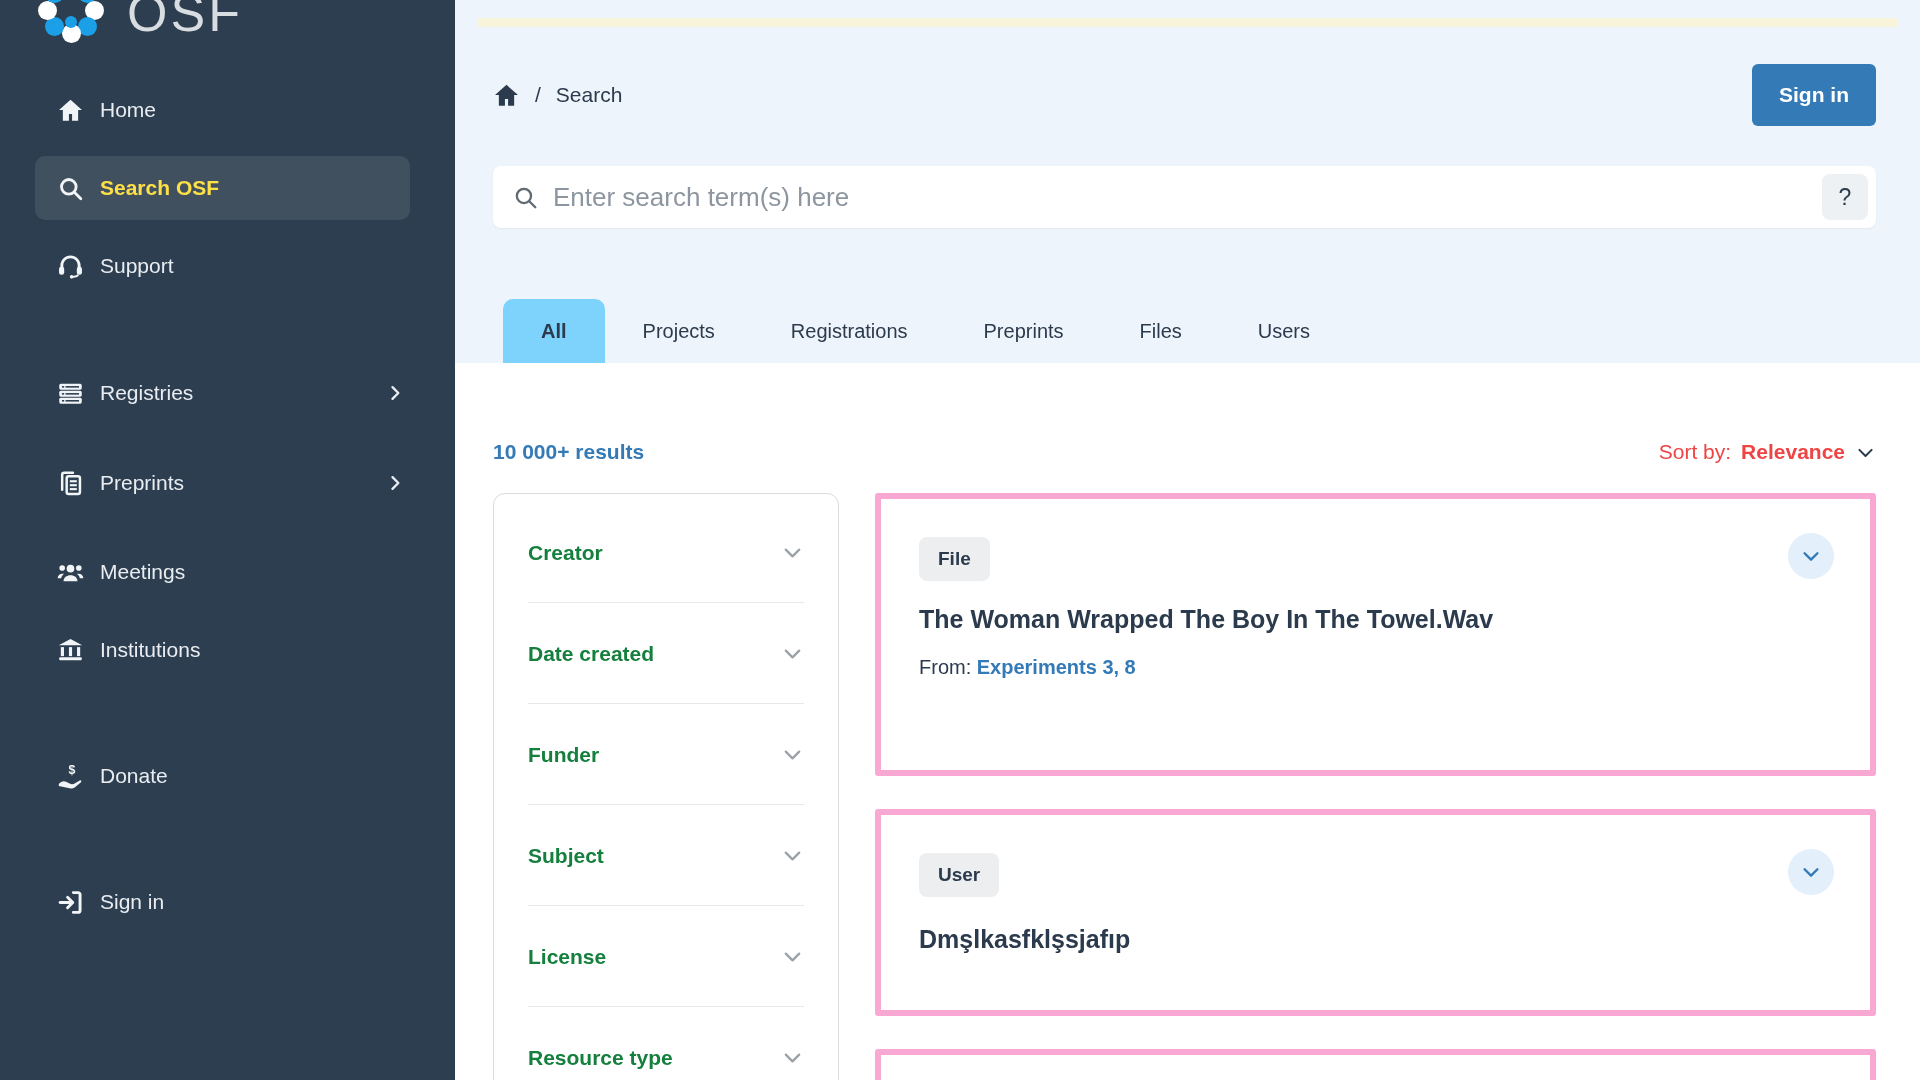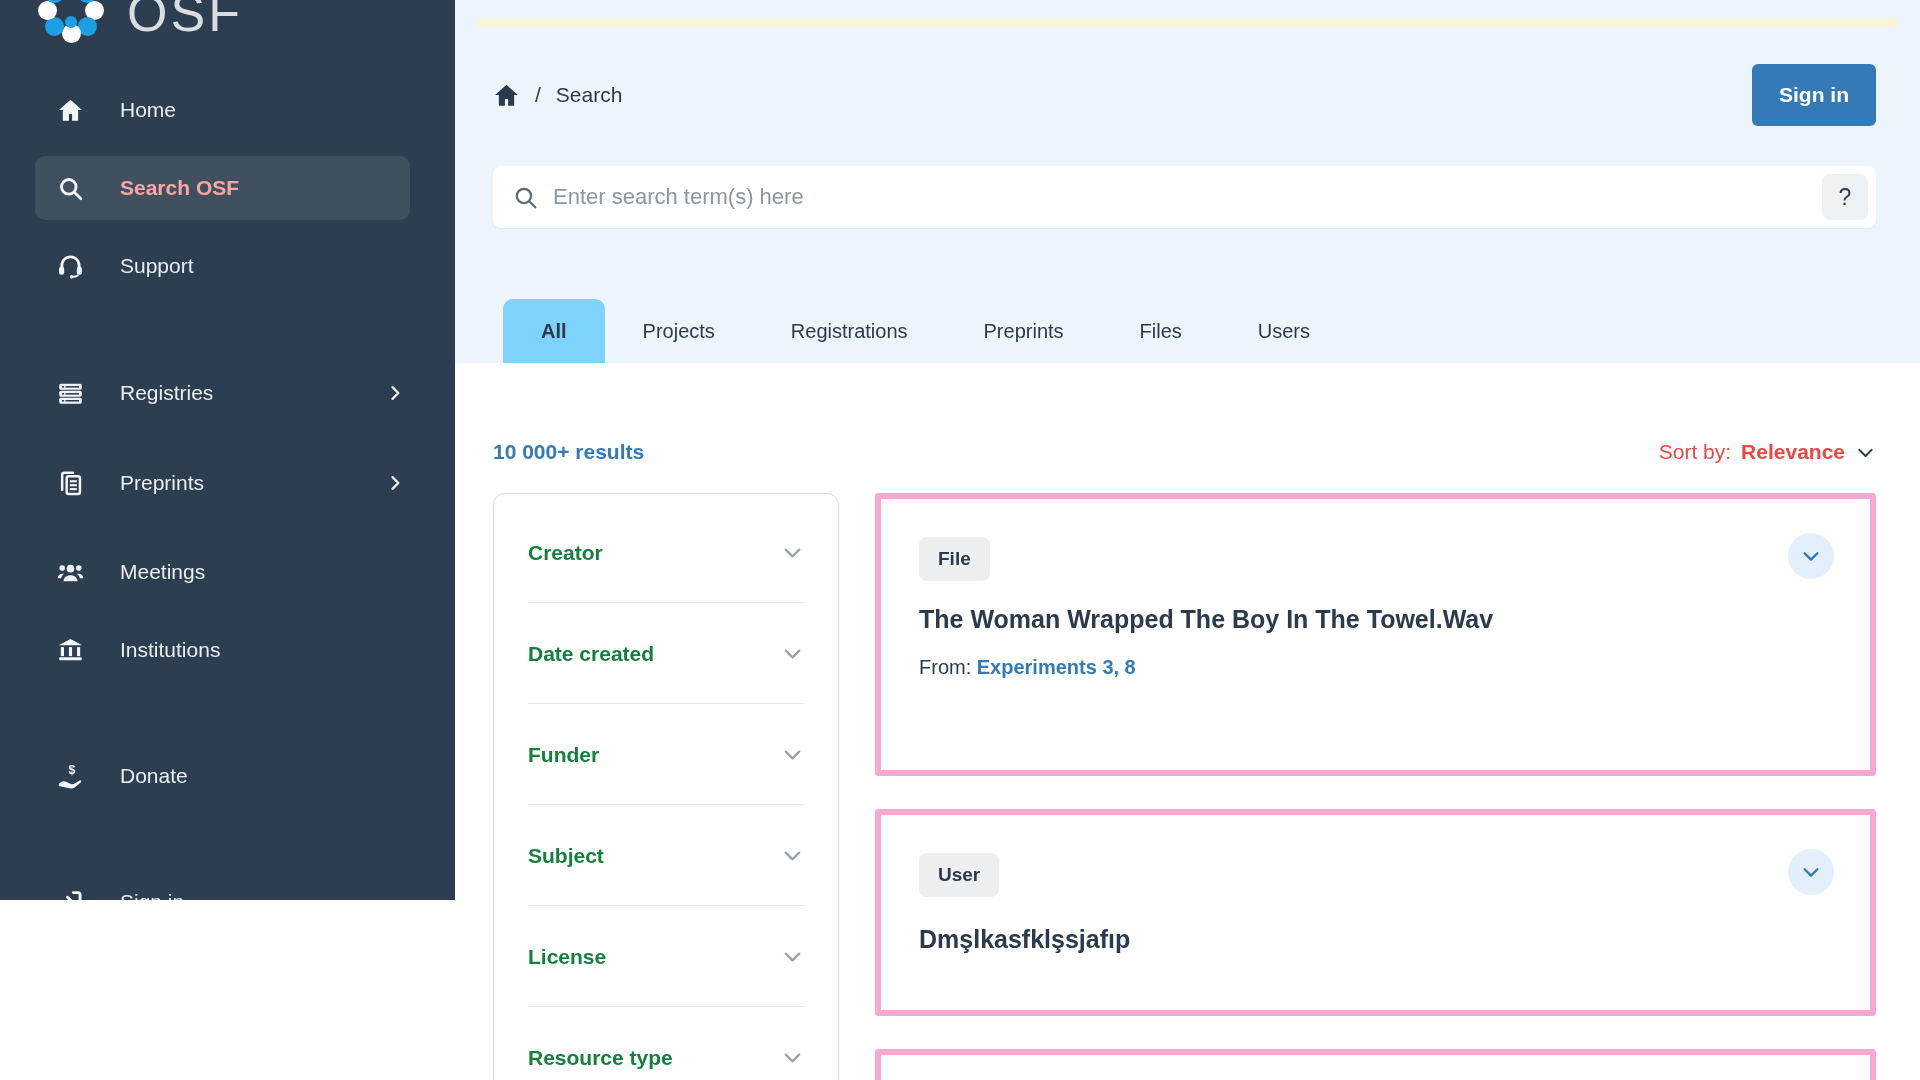--- a/index.html
+++ b/index.html
@@ -1,52 +1,52 @@
 <!DOCTYPE html>
 <html><head>
 <meta charset="utf-8">
 <style>
   * { margin:0; padding:0; box-sizing:border-box; }
   html,body { width:1920px; height:1080px; overflow:hidden; }
   body { font-family:"Liberation Sans","DejaVu Sans",sans-serif; background:#ffffff; }
   .app { display:flex; width:1920px; height:1080px; }
 
   
-  .sidebar { position:relative; width:455px; min-width:455px; height:900px;
+  .sidebar { position:relative; width:455px; min-width:455px; height:1080px;
              background:#2d3e50; color:#e9edf1; overflow:hidden; }
   .logo { position:absolute; top:-26px; left:35px; display:flex; align-items:center; }
   .logo-dots { position:relative; width:72px; height:78px; }
   .dot { position:absolute; border-radius:50%; width:19px; height:19px; }
   .dot.small { width:12px; height:12px; }
   .logo-text { font-size:52px; color:#d8dde1; letter-spacing:3px; margin-left:20px;
                line-height:78px; font-weight:400; }
   .nav { position:absolute; top:78px; left:0; right:0; }
   .nav-item { display:flex; align-items:center; height:64px; padding:0 50px 0 57px;
-              font-size:21px; color:#e9edf1; cursor:pointer;gap:20px; }
+              font-size:21px; color:#e9edf1; cursor:pointer; }
   .nav-item .ic { width:27px; height:27px; margin-right:16px; flex:none; color:#f2f5f7; }
   .nav-item.active { background:#41505f; border-radius:10px; margin-left:35px; margin-right:45px;
-                     padding-left:22px; padding-right:28px; font-weight:bold; color:#fca5a5; }
+                     padding-left:22px; padding-right:28px; font-weight:bold; color:#fde047; }
   .nav-chevron { margin-left:auto; width:20px; height:20px; color:#e9edf1; }
 
   
   .main { flex:1; position:relative; background:#edf4fb; }
   .main-top { position:relative; height:363px; background:#edf4fb; }
   .banner { position:absolute; top:18px; left:22px; right:22px; height:9px;
             background:#f8f4dc; border-radius:2px; }
   .topbar { position:absolute; top:64px; left:38px; right:44px; height:62px;
             display:flex; align-items:center; justify-content:space-between; }
   .breadcrumb { display:flex; align-items:center; gap:15px; color:#2b3a4c; font-size:21px; }
   .home-ic { width:27px; height:27px; color:#2b3a4c; }
   .signin-btn { background:#337ab7; color:#fff; font-weight:bold; font-size:21px;
                 border:none; border-radius:6px; padding:0 27px; height:62px; cursor:pointer; }
   .searchbar { position:absolute; top:166px; left:38px; right:44px; height:62px;
                background:#ffffff; border-radius:8px; display:flex; align-items:center;
                padding:0 8px 0 20px; box-shadow:0 1px 2px rgba(45,62,80,0.06); }
   .search-ic { width:25px; height:25px; color:#5f6a73; margin-right:15px; flex:none; }
-  .search-input { flex:1; border:none; outline:none; font-size:22px; color:#2b3a4c;
+  .search-input { flex:1; border:none; outline:none; font-size:26px; color:#2b3a4c;
                   background:transparent; font-family:inherit; }
   .search-input::placeholder { color:#8d96a0; }
   .help-btn { width:46px; height:46px; border-radius:8px; background:#eef1f4; color:#2b3a4c;
               font-size:23px; display:flex; align-items:center; justify-content:center;
               border:none; cursor:pointer; flex:none; }
   .tabs { position:absolute; left:48px; bottom:0; display:flex; }
   .tab { height:64px; line-height:64px; padding:0 38px; font-size:20px; color:#2b3a4c;
          cursor:pointer; }
   .tab.active { background:#7dd3fc; border-radius:10px 10px 0 0; font-weight:bold; }
 

